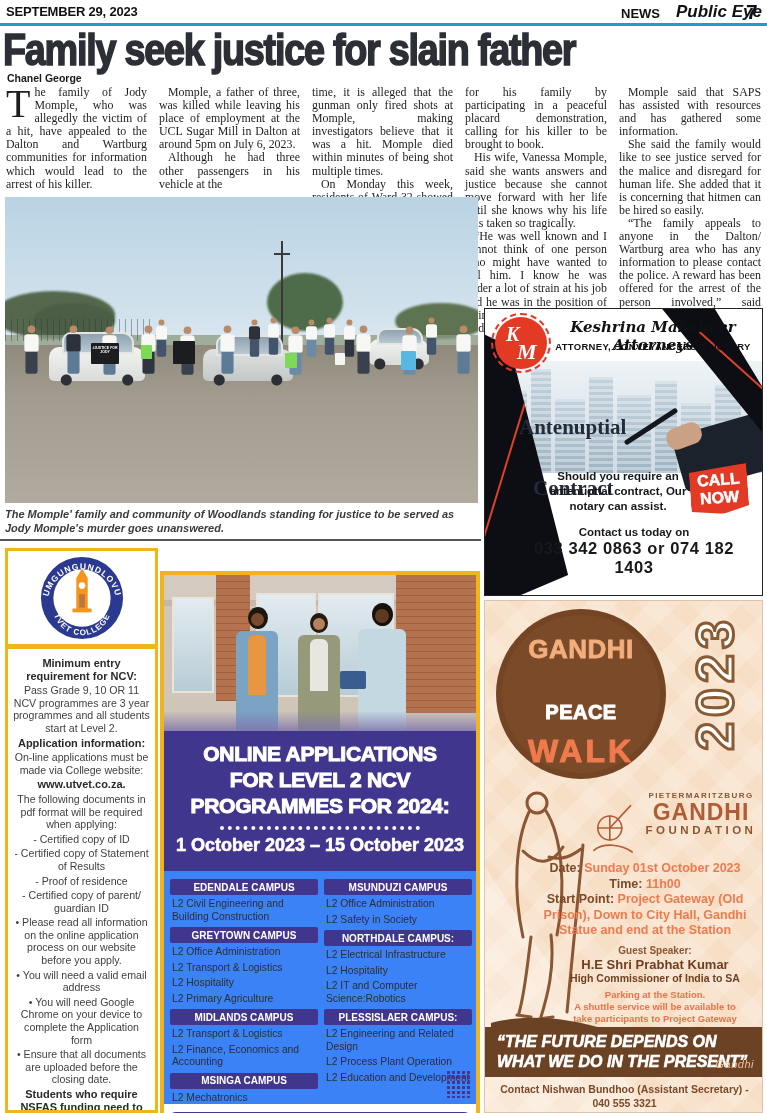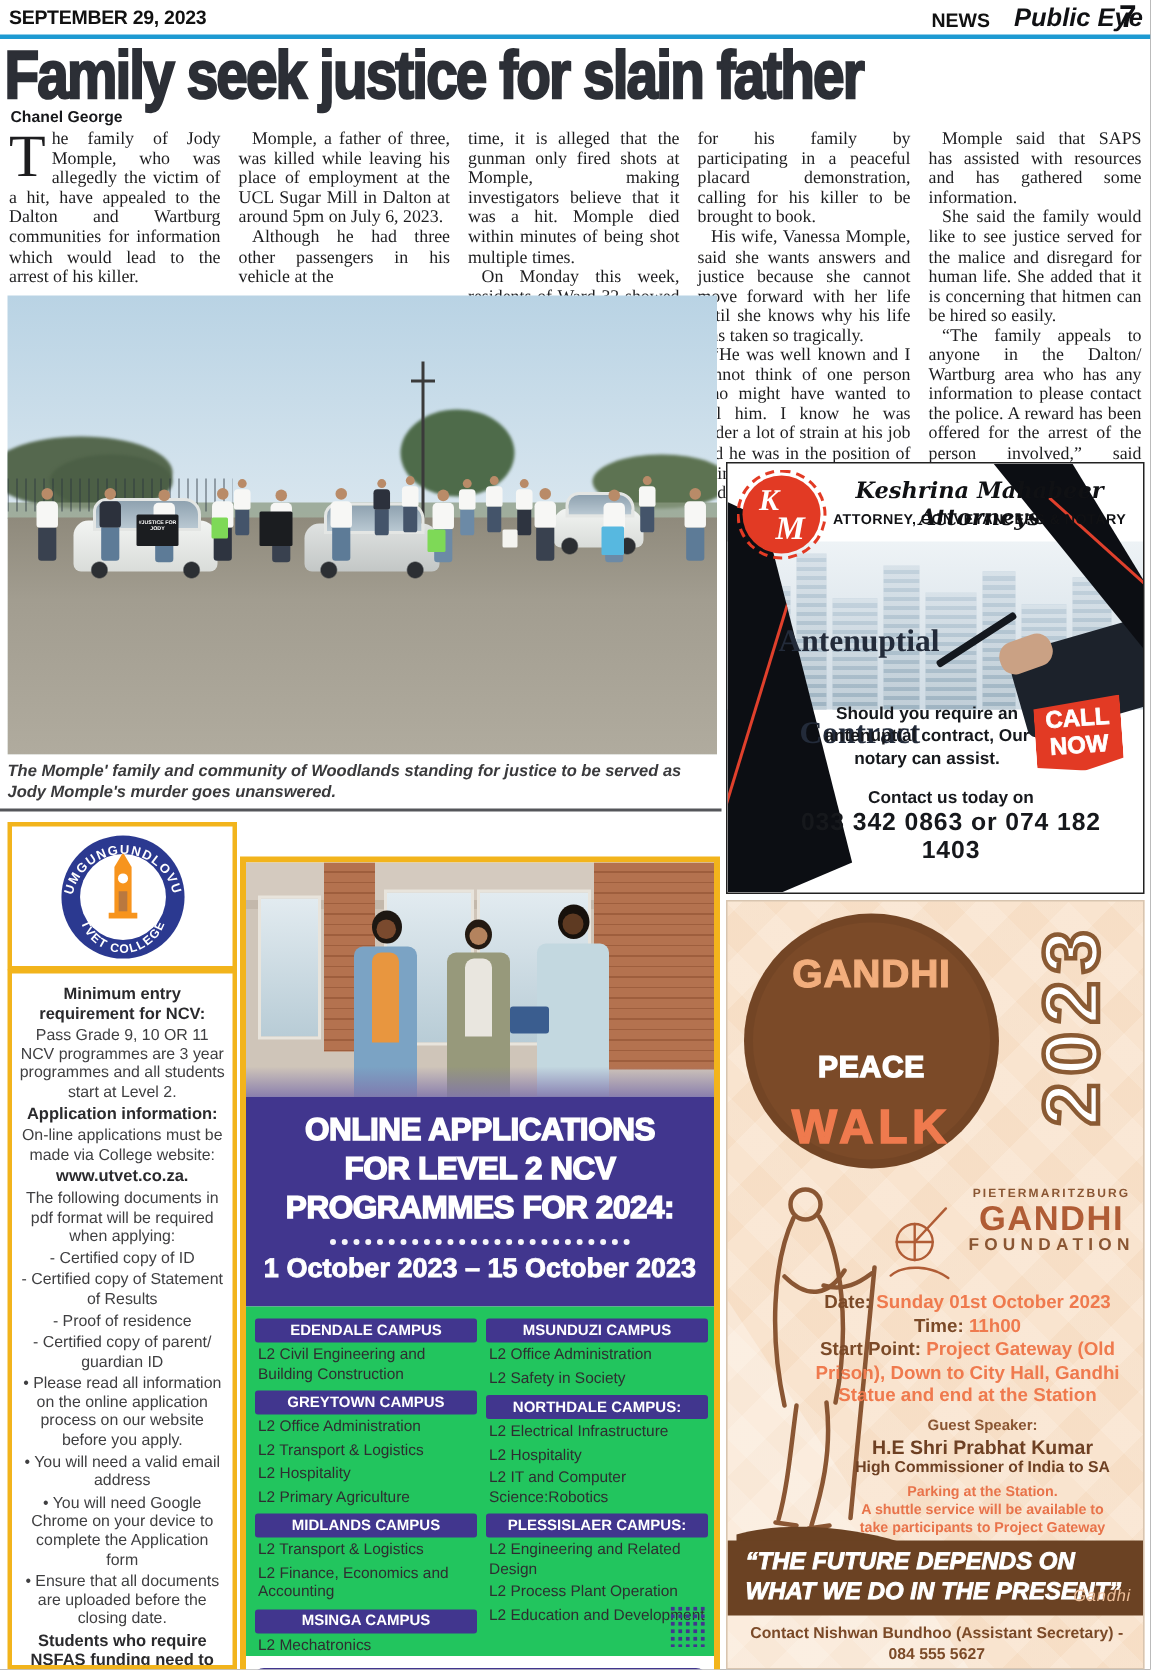--- a/index.html
+++ b/index.html
@@ -71,21 +71,21 @@
   .brick{position:absolute;top:0;background:repeating-linear-gradient(180deg,#b4724f 0 6px,#9e5e3d 6px 7px);}
   .glass{position:absolute;background:linear-gradient(180deg,#e2ebf0,#b8ccd6);border:2px solid #e8e4dc;}
   .stu-head{position:absolute;border-radius:50%;}
   .stu-body{position:absolute;border-radius:6px 6px 0 0;}
   .photo-fade{position:absolute;left:0;bottom:0;width:100%;height:20px;
               background:linear-gradient(180deg,transparent,#7f74ab);opacity:.85;}
   .purple-banner{position:relative;width:312px;height:140px;background:#41368e;text-align:center;color:#fff;}
   .pb-line{font-size:21px;font-weight:700;letter-spacing:-.3px;-webkit-text-stroke:1px #fff;line-height:26px;}
   .pb-dots{width:200px;border-top:4px dotted rgba(255,255,255,.95);margin:7px auto 5px;}
   .pb-date{font-size:18px;font-weight:700;-webkit-text-stroke:.6px #fff;}
-  .campus-wrap{position:relative;width:312px;height:233px;background:#22c55e;}
+  .campus-wrap{position:relative;width:312px;height:233px;background:#3b82f6;}
   .campus-col{position:absolute;top:4px;width:148px;}
   .c-hdr{background:#41368e;color:#fff;font-size:10px;font-weight:700;text-align:center;
          padding:2.5px 0;margin:4px 0 3px;border-radius:2px;}
   .c-item{font-size:10.3px;line-height:12.5px;color:#2e2e30;margin:2px 0 3px;padding-left:2px;}
   .dots-dec{position:absolute;right:6px;bottom:6px;width:24px;height:28px;
             background-image:radial-gradient(#41368e 1.4px,transparent 1.6px);background-size:5px 5px;}
   .call-bar{position:absolute;left:4px;top:537px;width:304px;height:27px;background:#41368e;border-radius:8px;
             color:#fff;font-size:14.5px;font-weight:700;text-align:center;line-height:27px;letter-spacing:-.2px;}
 
   
@@ -454,18 +454,18 @@
     <div class="g-park">
       <div>Parking at the Station.</div>
       <div>A shuttle service will be available to</div>
       <div>take participants to Project Gateway</div>
     </div>
     <div class="g-banner">
       <span>“THE FUTURE DEPENDS ON WHAT WE DO IN THE PRESENT”</span>
       <span class="g-by">Gandhi</span>
     </div>
     <div class="g-contacts">
-      <div>Contact Nishwan Bundhoo (Assistant Secretary) - 084 555 5627</div>
+      <div>Contact Nishwan Bundhoo (Assistant Secretary) - 040 555 3321</div>
       <div>Umang John - 084 505 5786</div>
     </div>
   </div>
 
 </div>
 
 </body></html>

